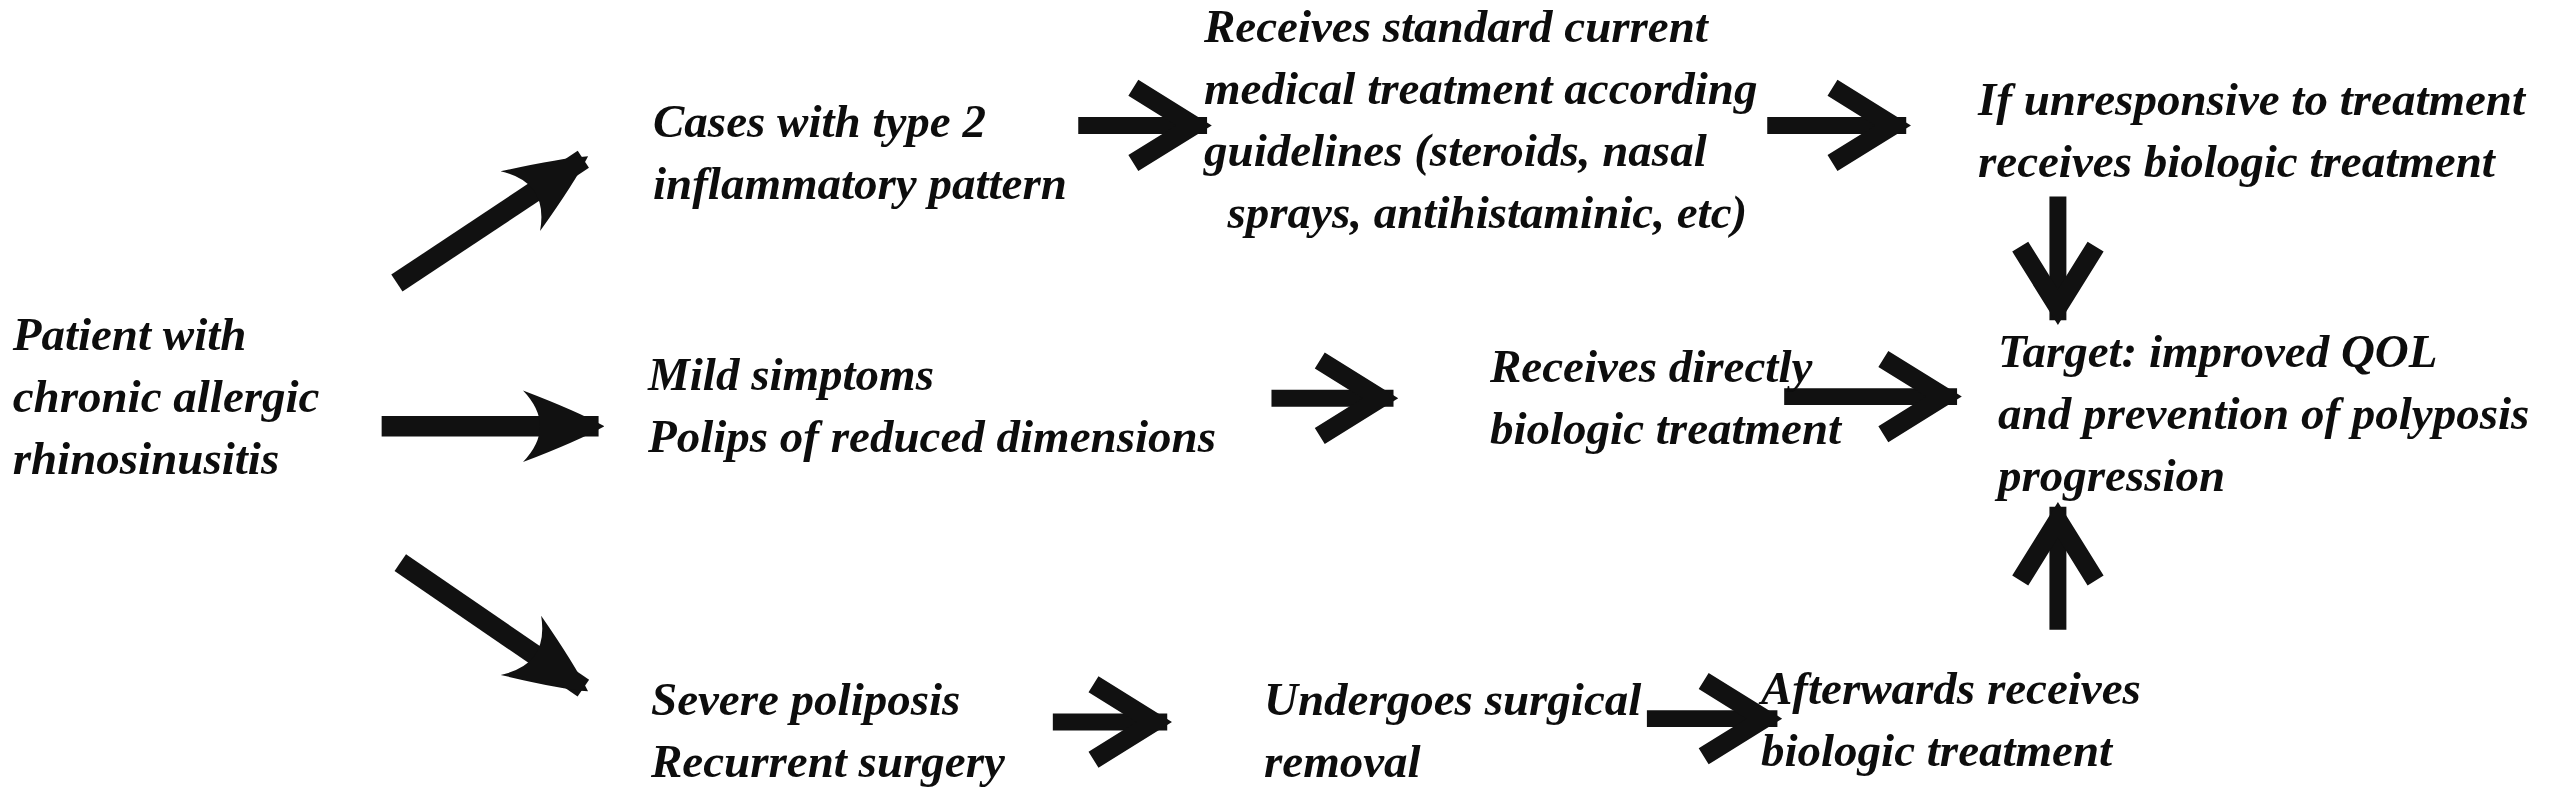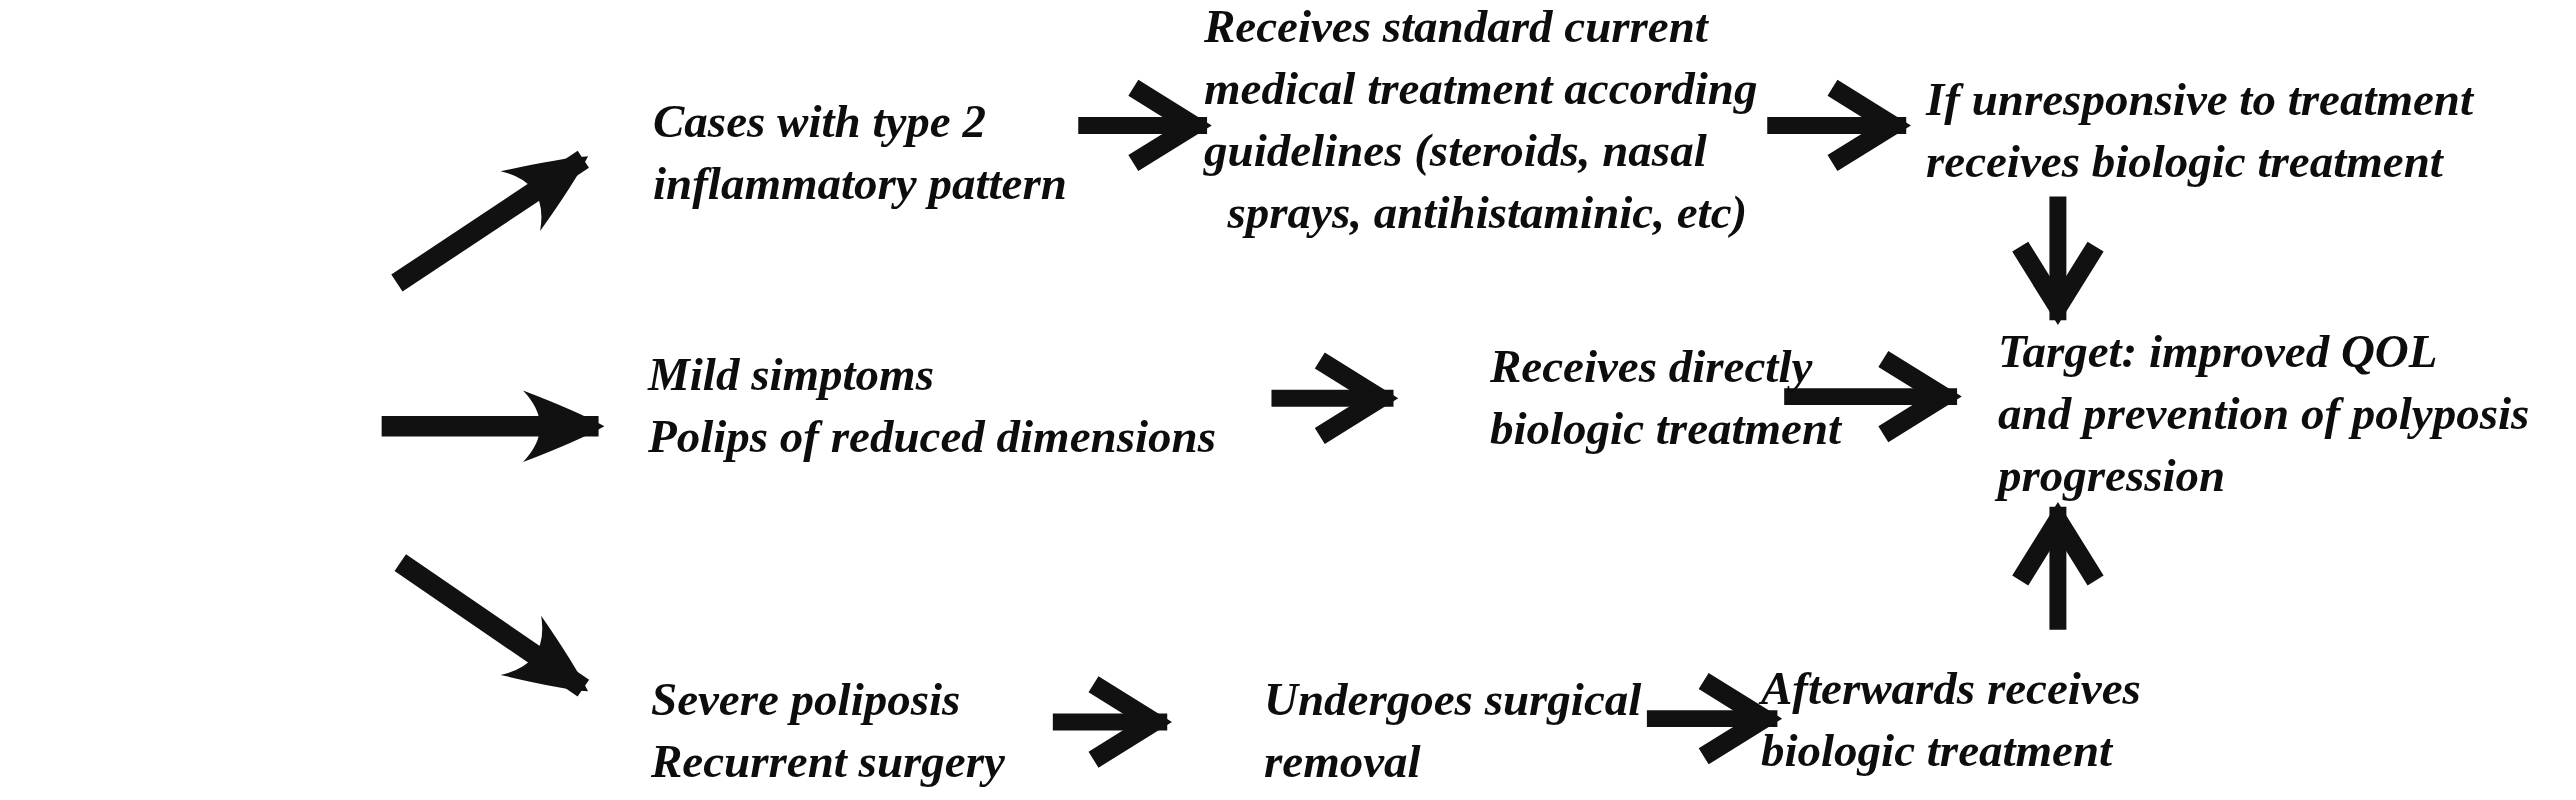--- a/index.html
+++ b/index.html
@@ -28,21 +28,21 @@
     font-weight: 700;
     font-size: 47px;
     line-height: 62px;
     color: #0d0d0d;
     white-space: pre-line;
   }
   
   .pos-patient      { left: 12.7px;   top: 303px; }
   .pos-type2        { left: 653px;  top: 62px; margin-top: 28px;  }
   .pos-standard     { left: 1204px; top: -5.1px;  }
-  .pos-unresponsive { left: 1926px; top: 68px;  }
+  .pos-unresponsive { left: 1978px; top: 68px;  }
   .pos-target       { left: 1998px; top: 320px; }
   .pos-mild         { left: 648px;  top: 343px; }
   .pos-directly     { left: 1490px; top: 335px; }
   .pos-severe       { left: 651px;  top: 668px; }
   .pos-undergoes    { left: 1264px; top: 668px; }
   .pos-afterwards   { left: 1761px; top: 657px; }
 </style>
 </head>
 <body>
 
@@ -68,20 +68,23 @@
       <line x1="2085" y1="148" x2="2249" y2="148" stroke-width="20" marker-end="url(#mChevron)"></line>
       <line x1="2428" y1="232" x2="2428" y2="378" stroke-width="20" marker-end="url(#mChevron)"></line>
       <line x1="1500" y1="470" x2="1644" y2="470" stroke-width="20" marker-end="url(#mChevron)"></line>
       <line x1="2105" y1="468" x2="2309" y2="468" stroke-width="20" marker-end="url(#mChevron)"></line>
       <line x1="1242" y1="852" x2="1377" y2="852" stroke-width="20" marker-end="url(#mChevron)"></line>
       <line x1="1943" y1="848" x2="2097" y2="848" stroke-width="20" marker-end="url(#mChevron)"></line>
       <line x1="2428" y1="743" x2="2428" y2="598" stroke-width="20" marker-end="url(#mChevron)"></line>
     </g>
   </svg>
 
+  <div class="node pos-patient">Patient with
+chronic allergic
+rhinosinusitis</div>
 
   <div class="node pos-type2">Cases with type 2
 inflammatory pattern</div>
 
   <div class="node pos-standard">Receives standard current
 medical treatment according
 guidelines (steroids, nasal
 &nbsp;&nbsp;sprays, antihistaminic, etc)</div>
 
   <div class="node pos-unresponsive">If unresponsive to treatment

